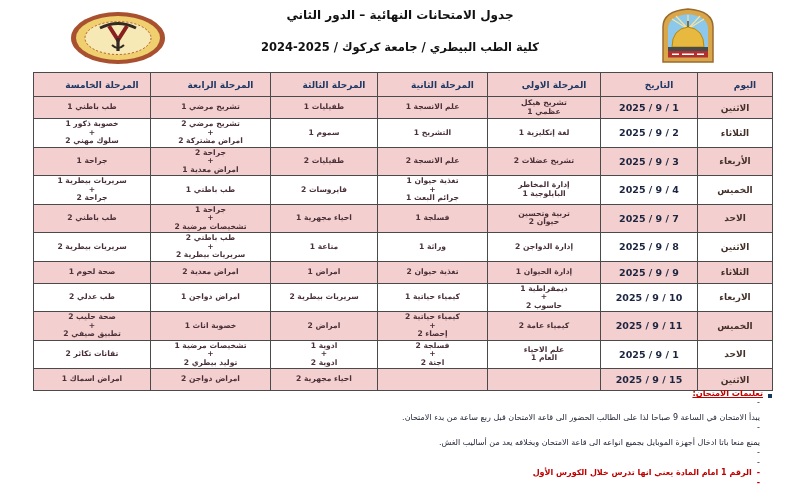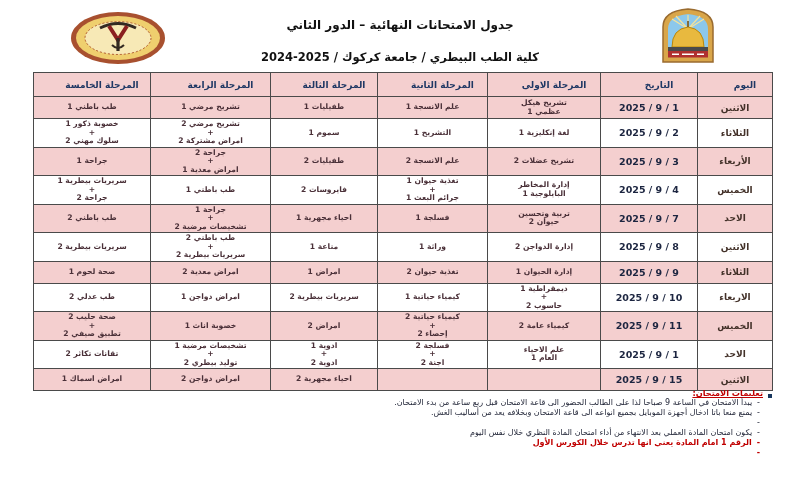--- a/index.html
+++ b/index.html
@@ -7,21 +7,21 @@
   body {
     width:800px; height:500px; overflow:hidden;
     font-family:"DejaVu Sans", sans-serif;
   }
   .page { position:relative; width:800px; height:500px; direction:rtl; background:#fff; }
 
   
   .logo { position:absolute; }
   .logo-college { left:70px; top:11px; }
   .logo-univ { left:660px; top:7px; }
-  .titles { position:absolute; left:0; right:0; top:18px; text-align:center; }
+  .titles { position:absolute; left:0; right:0; top:8px; text-align:center; }
   .title    { font-size:12px; font-weight:bold; color:#111; }
   .subtitle { font-size:11.5px; font-weight:bold; color:#111; margin-top:18px; }
 
   
   table.schedule {
     position:absolute; top:72px; left:33px; width:739px;
     border-collapse:collapse; table-layout:fixed;
     direction:rtl;
   }
   table.schedule th, table.schedule td {
@@ -43,21 +43,21 @@
   .notes {
     position:absolute; top:388px; right:28px; width:580px;
     direction:rtl; text-align:right; font-size:8px; line-height:10px;
   }
   .note-heading-line { display:flex; align-items:flex-end; gap:5px; }
   .sq-bullet { display:inline-block; width:4px; height:4px; background:#17375E; flex:0 0 auto; }
   .note-heading { color:#C00000; font-weight:bold; text-decoration:underline; font-size:8.2px; }
   .note-line { display:flex; gap:5px; padding-right:12px; }
   .note-line .dash-marker::before { content:"-"; }
   .note-line .dash-marker { color:#222638; flex:0 0 auto; }
-  .note-dark { color:#222638; }
+  .note-dark { color:#222638;flex-direction:column; }
   .note-red  { color:#C00000; font-weight:bold; }
   .note-red .dash-marker { color:#C00000; }
 </style>
 </head>
 <body>
 
 <div class="page">
 
   <div class="logo logo-college">
     <svg width="96" height="54" viewBox="0 0 96 54">
@@ -265,21 +265,20 @@
         </div>
         <div class="note-line note-dark">
           <span class="dash-marker"></span>
           <span>يمنع منعا باتا ادخال أجهزة الموبايل بجميع انواعه الى قاعة الامتحان وبخلافه يعد من أساليب الغش.</span>
         </div>
         <div class="note-line note-dark">
           <span class="dash-marker"></span>
         </div>
         <div class="note-line note-dark">
           <span class="dash-marker"></span>
-          <span>يكون امتحان المادة العملي بعد الانتهاء من أداء امتحان المادة النظري خلال نفس اليوم</span>
         </div>
         <div class="note-line note-red">
           <span class="dash-marker"></span>
           <span>الرقم 1 امام المادة يعني انها تدرس خلال الكورس الأول</span>
         </div>
         <div class="note-line note-red">
           <span class="dash-marker"></span>
         </div>
       </div>
   </div>

